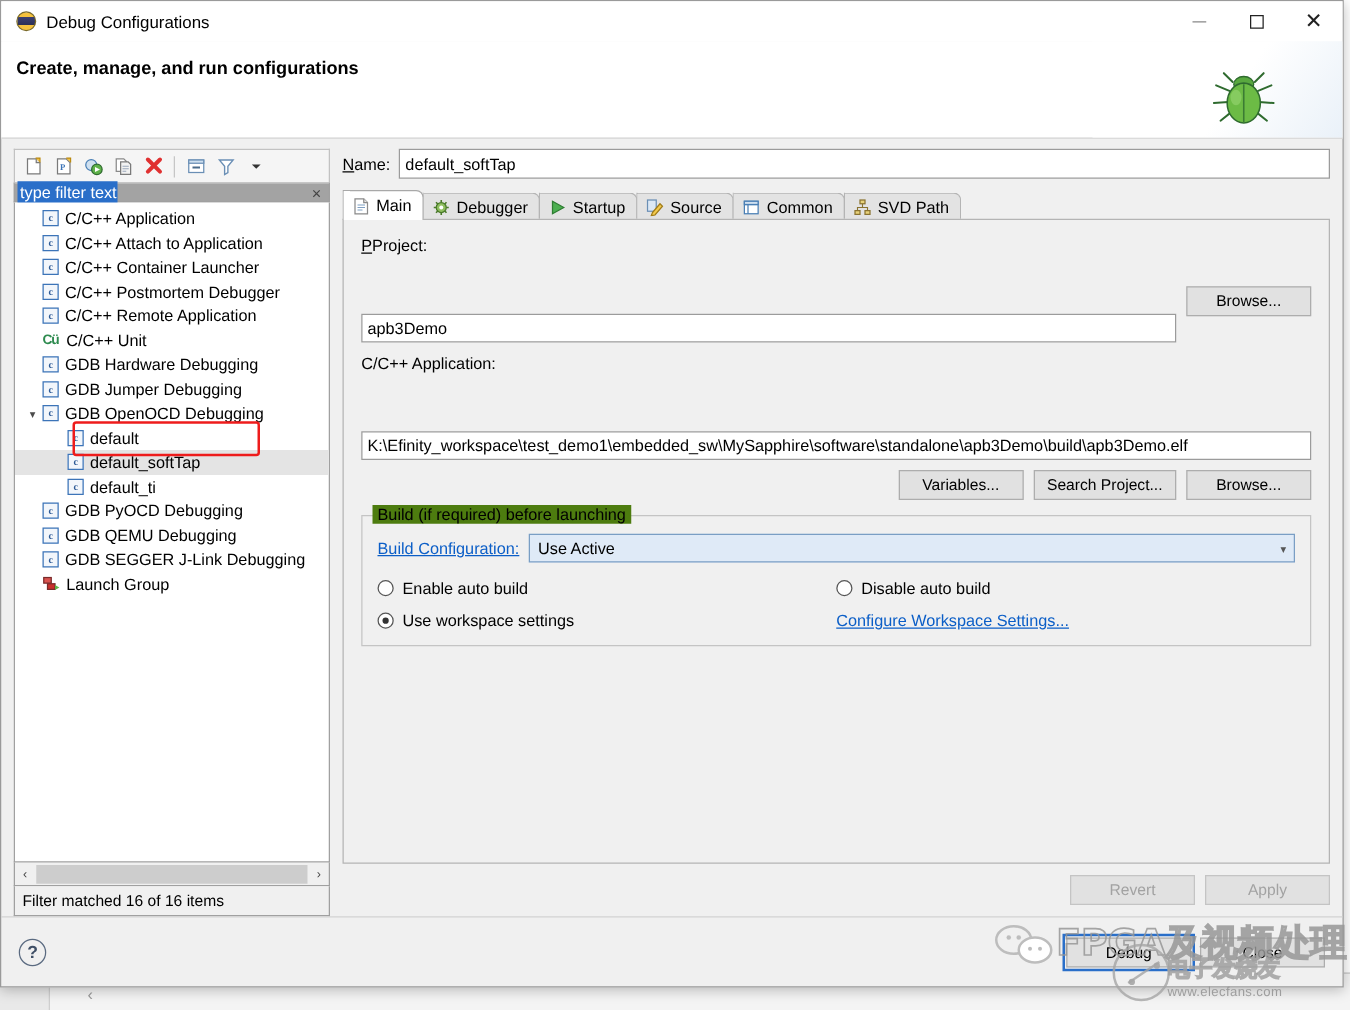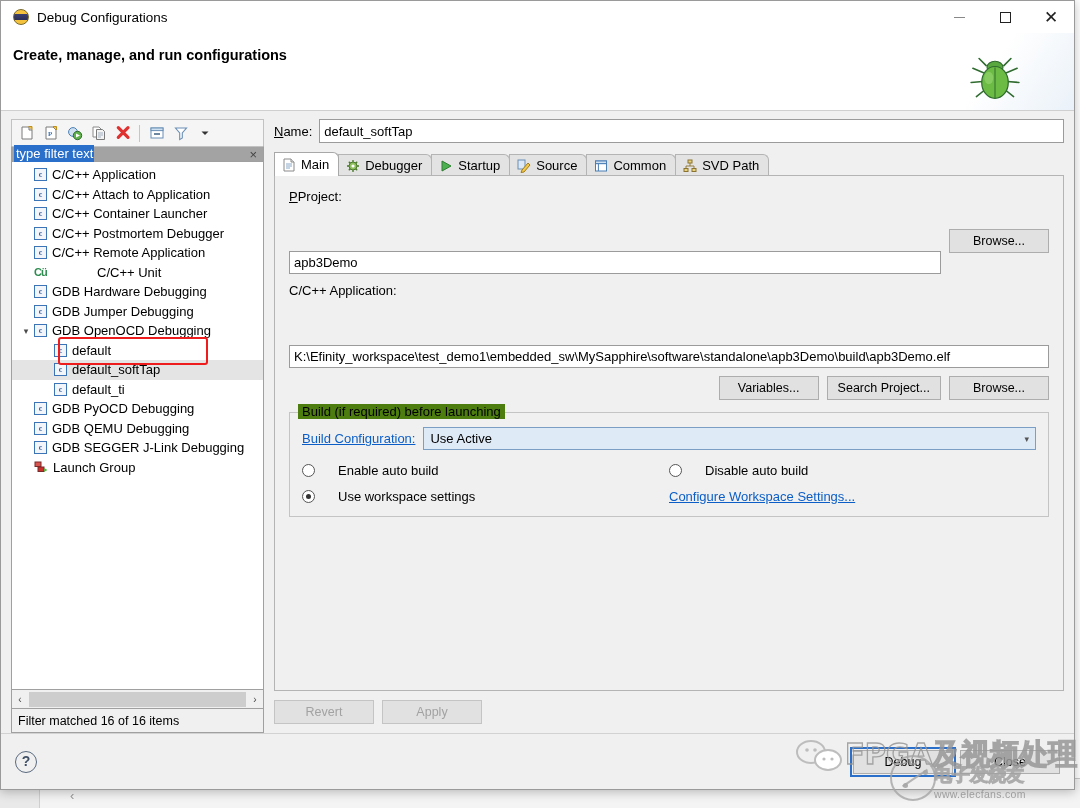--- a/index.html
+++ b/index.html
@@ -222,33 +222,33 @@
   .bc-link { color:#0b5ec7; text-decoration:underline; font-size:13px; white-space:nowrap; }
   .combo {
     flex:1 1 auto; height:23px; background:#dfeaf7; border:1px solid #7a9ec4;
     display:flex; align-items:center; padding:0 6px; font-size:13px;
     position:relative;
   }
   .combo .caret { margin-left:auto; font-size:9px; color:#555; }
 
   .radiogrid { display:flex; margin-top:13px; }
   .radiocol { width:50%; display:flex; flex-direction:column; gap:11px; }
-  .radio { display:flex; align-items:center; gap:23px; font-size:13px; }
+  .radio { display:flex; align-items:center; gap:7px; font-size:13px; }
   .rdot {
     width:13px; height:13px; flex:0 0 13px; border:1.4px solid #555;
     border-radius:50%; background:#fff; position:relative;
   }
   .rdot.on::after {
     content:""; position:absolute; left:2.6px; top:2.6px;
     width:5.6px; height:5.6px; border-radius:50%; background:#333;
   }
   .ws-link { color:#0b5ec7; text-decoration:underline; font-size:13px; }
 
   .applyrow {
-    display:flex; gap:8px;
+    display:flex; justify-content:flex-end; gap:8px;
     padding:9px 0 9px 0;
   }
   .btn.disabled { color:#a2a2a2; background:#e1e1e1; border-color:#c4c4c4; }
 
   
   .footer {
     flex:0 0 56px; display:flex; align-items:center;
     padding:0 14px; border-top:1px solid #d2d2d2; position:relative;
   }
   .help {
@@ -426,21 +426,21 @@
               <span>C/C++ Container Launcher</span>
             </div>
             <div class="trow" style="position: relative;">
               <span class="cicon">c</span>
               <span>C/C++ Postmortem Debugger</span>
             </div>
             <div class="trow" style="position: relative;">
               <span class="cicon">c</span>
               <span>C/C++ Remote Application</span>
             </div>
-            <div class="trow" style="position: relative; gap: 44px;">
+            <div class="trow" style="position: relative;">
               <span class="cuicon">Cü</span>
               <span>C/C++ Unit</span>
             </div>
             <div class="trow" style="position: relative;">
               <span class="cicon">c</span>
               <span>GDB Hardware Debugging</span>
             </div>
             <div class="trow" style="position: relative;">
               <span class="cicon">c</span>
               <span>GDB Jumper Debugging</span>

